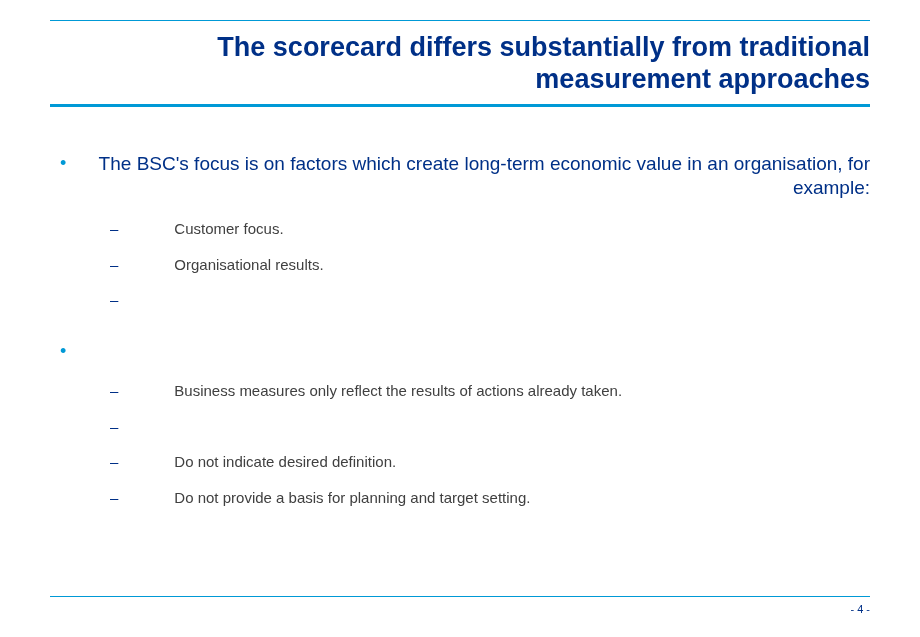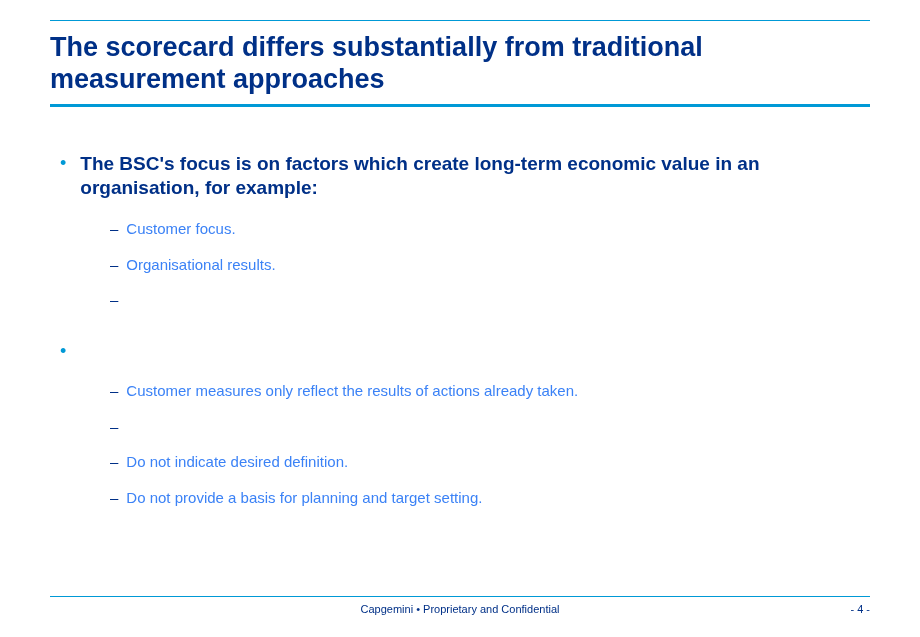--- a/index.html
+++ b/index.html
@@ -6,20 +6,21 @@
     body {
       width: 920px;
       height: 637px;
       background: #fff;
       font-family: Arial, Helvetica, sans-serif;
       position: relative;
       overflow: hidden;
     }
     .slide {
       padding: 20px 50px 0 50px;
+      text-align: right;
     }
     .top-rule {
       border-top: 1.5px solid #0099d6;
       margin-bottom: 10px;
     }
     .title {
       color: #003087;
       font-size: 27px;
       font-weight: bold;
       line-height: 1.2;
@@ -40,39 +41,40 @@
     }
     .main-bullet .dot {
       color: #0099d6;
       font-size: 18px;
       margin-right: 14px;
       line-height: 1.3;
     }
     .main-bullet .text {
       color: #003087;
       font-size: 19px;
-      font-weight: bold;
+      font-weight: normal;
       line-height: 1.3;
     }
     .sub-bullet {
       display: flex;
       align-items: flex-start;
       margin-bottom: 16px;
       padding-left: 60px;
     }
     .sub-bullet .dash {
       color: #003087;
       font-size: 15px;
       margin-right: 8px;
       line-height: 1.3;
     }
     .sub-bullet .text {
-      color: #3b82f6;
+      color: #404040;
       font-size: 15px;
       line-height: 1.3;
+      margin-left: 48px;
     }
     .footer {
       position: absolute;
       bottom: 22px;
       left: 50px;
       right: 50px;
     }
     .footer-rule {
       border-top: 1px solid #0099d6;
       margin-bottom: 6px;
@@ -118,35 +120,34 @@
       <span class="dash">–</span>
     </div>
   </div>
 
   <div class="section">
     <div class="main-bullet">
       <span class="dot">•</span>
     </div>
     <div class="sub-bullet">
       <span class="dash">–</span>
-      <span class="text">Customer measures only reflect the results of actions already taken.</span>
+      <span class="text">Business measures only reflect the results of actions already taken.</span>
     </div>
     <div class="sub-bullet">
       <span class="dash">–</span>
     </div>
     <div class="sub-bullet">
       <span class="dash">–</span>
       <span class="text">Do not indicate desired definition.</span>
     </div>
     <div class="sub-bullet">
       <span class="dash">–</span>
       <span class="text">Do not provide a basis for planning and target setting.</span>
     </div>
   </div>
 </div>
 
 <div class="footer">
   <div class="footer-rule"></div>
   <div class="footer-row">
-    <span class="footer-center">Capgemini  •  Proprietary and Confidential</span>
     <span class="footer-right">- 4 -</span>
   </div>
 </div>
 
 </body></html>

